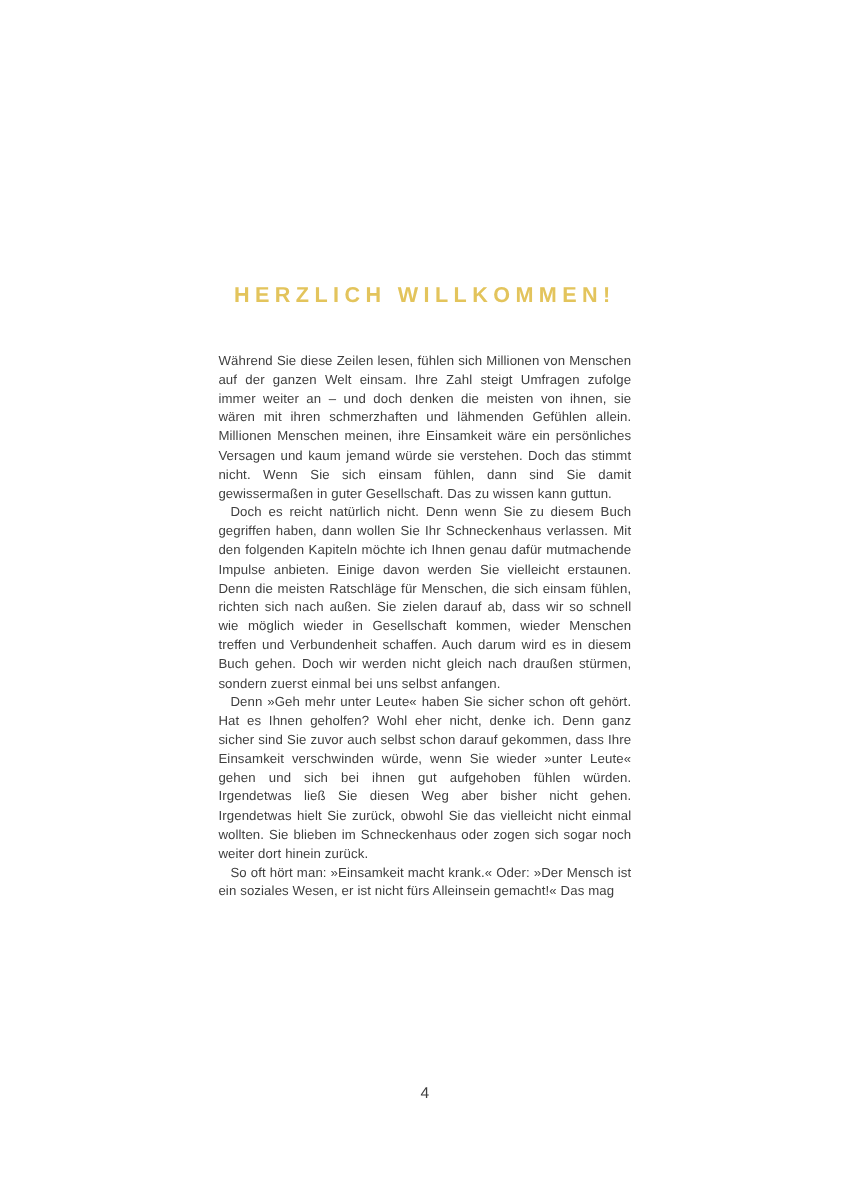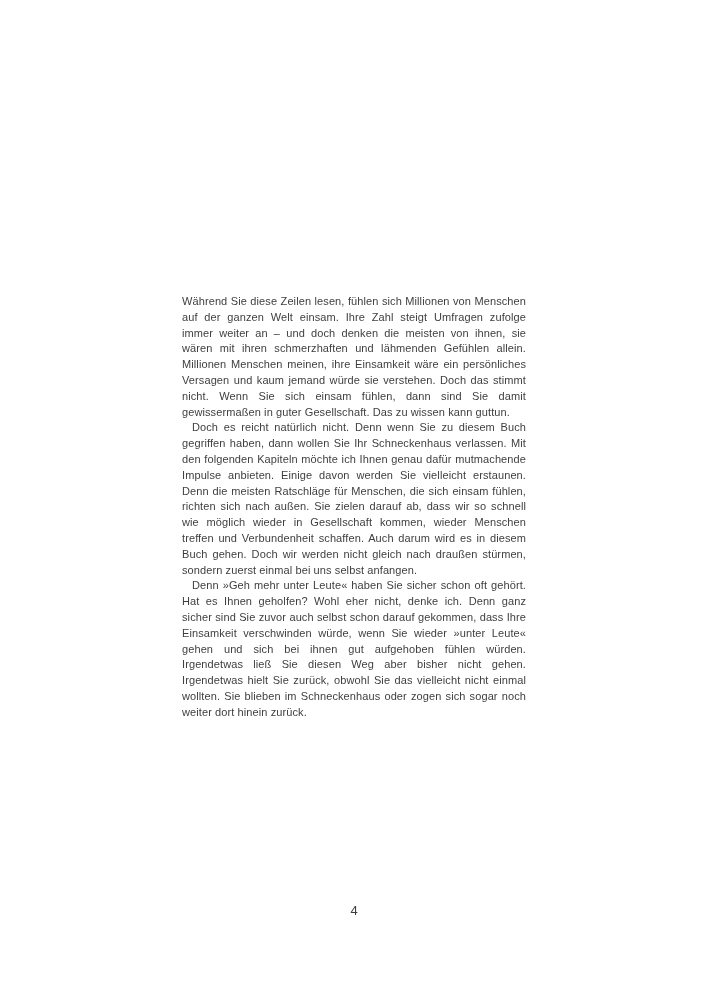--- a/index.html
+++ b/index.html
@@ -53,22 +53,24 @@
     text-align: center;
     color: var(--body-color);
     font-size: 13px;
   }
 </style>
 </head>
 <body>
 
 <div class="book-page">
 
+  <h1 class="chapter-heading">HERZLICH WILLKOMMEN!</h1>
 
   <div class="body-text">
     <p>Während Sie diese Zeilen lesen, fühlen sich Millionen von Menschen auf der ganzen Welt einsam. Ihre Zahl steigt Umfragen zufolge immer weiter an – und doch denken die meisten von ihnen, sie wären mit ihren schmerzhaften und lähmenden Gefühlen allein. Millionen Menschen meinen, ihre Einsamkeit wäre ein persönliches Versagen und kaum jemand würde sie verstehen. Doch das stimmt nicht. Wenn Sie sich einsam fühlen, dann sind Sie damit gewissermaßen in guter Gesellschaft. Das zu wissen kann guttun.</p>
     <p>Doch es reicht natürlich nicht. Denn wenn Sie zu diesem Buch gegriffen haben, dann wollen Sie Ihr Schneckenhaus verlassen. Mit den folgenden Kapiteln möchte ich Ihnen genau dafür mutmachende Impulse anbieten. Einige davon werden Sie vielleicht erstaunen. Denn die meisten Ratschläge für Menschen, die sich einsam fühlen, richten sich nach außen. Sie zielen darauf ab, dass wir so schnell wie möglich wieder in Gesellschaft kommen, wieder Menschen treffen und Verbundenheit schaffen. Auch darum wird es in diesem Buch gehen. Doch wir werden nicht gleich nach draußen stürmen, sondern zuerst einmal bei uns selbst anfangen.</p>
     <p>Denn »Geh mehr unter Leute« haben Sie sicher schon oft gehört. Hat es Ihnen geholfen? Wohl eher nicht, denke ich. Denn ganz sicher sind Sie zuvor auch selbst schon darauf gekommen, dass Ihre Einsamkeit verschwinden würde, wenn Sie wieder »unter Leute« gehen und sich bei ihnen gut aufgehoben fühlen würden. Irgendetwas ließ Sie diesen Weg aber bisher nicht gehen. Irgendetwas hielt Sie zurück, obwohl Sie das vielleicht nicht einmal wollten. Sie blieben im Schneckenhaus oder zogen sich sogar noch weiter dort hinein zurück.</p>
+    <p>So oft hört man: »Einsamkeit macht krank.« Oder: »Der Mensch ist ein soziales Wesen, er ist nicht fürs Alleinsein gemacht!« Das mag</p>
   </div>
 
   <div class="page-number">4</div>
 
 </div>
 
 </body></html>

